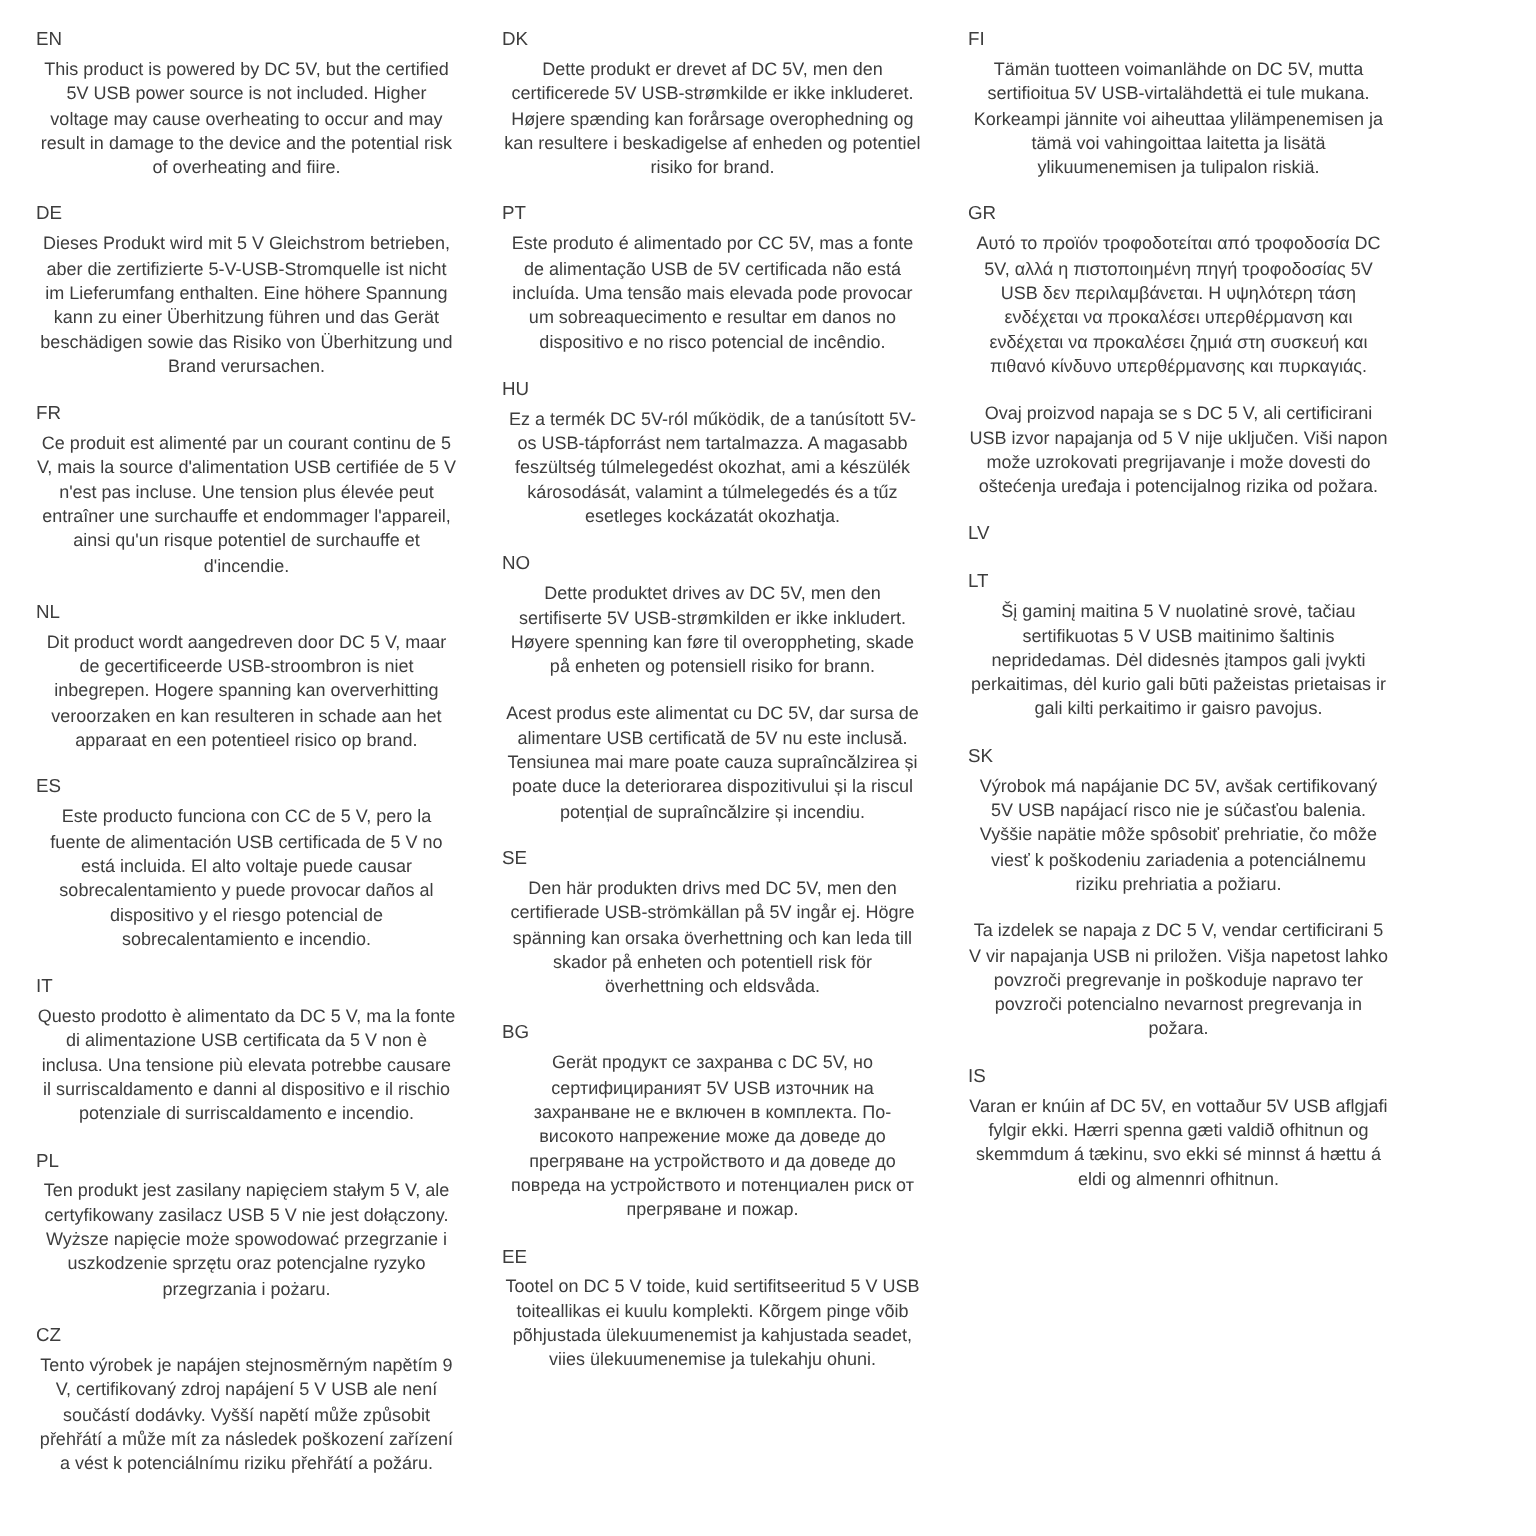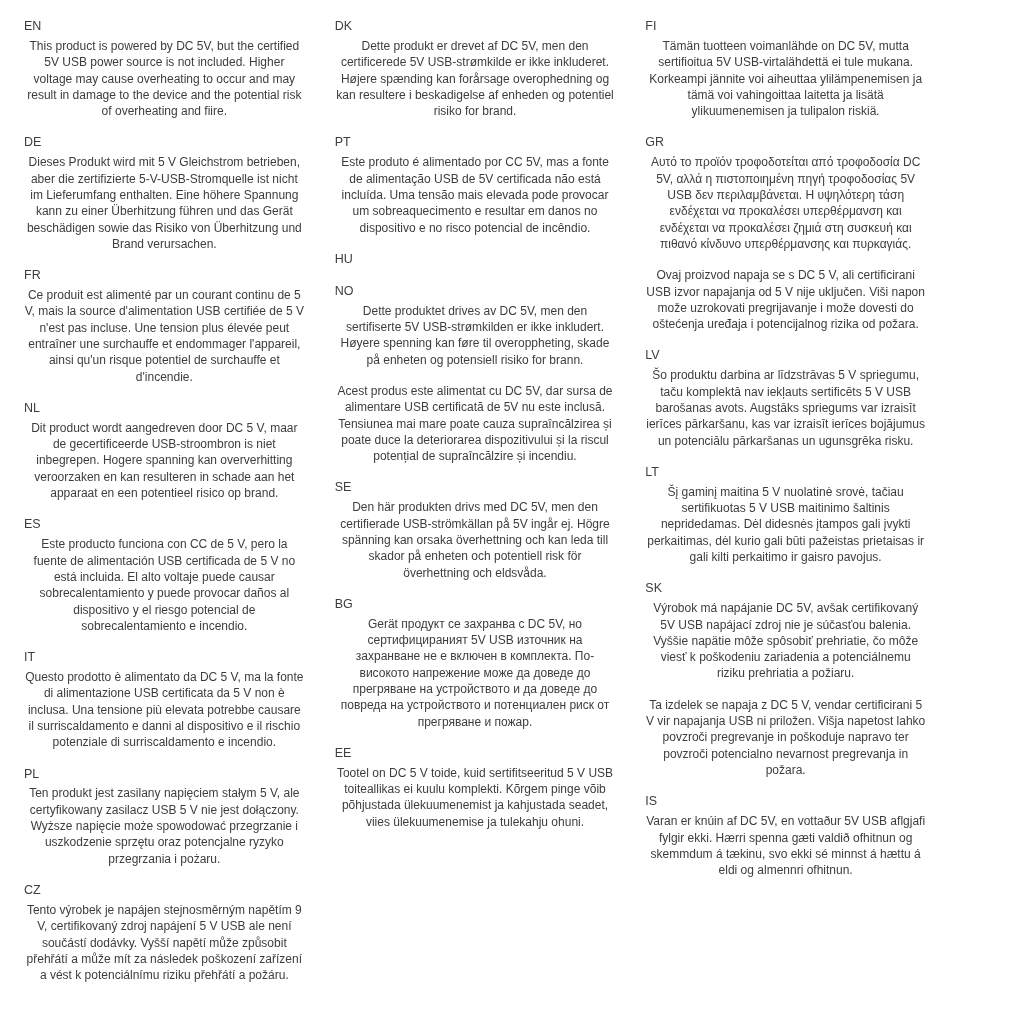--- a/index.html
+++ b/index.html
@@ -86,20 +86,21 @@
       <div class="section">
         <div class="code">DK</div>
         <p class="text">Dette produkt er drevet af DC 5V, men den certificerede 5V USB-strømkilde er ikke inkluderet. Højere spænding kan forårsage overophedning og kan resultere i beskadigelse af enheden og potentiel risiko for brand.</p>
       </div>
       <div class="section">
         <div class="code">PT</div>
         <p class="text">Este produto é alimentado por CC 5V, mas a fonte de alimentação USB de 5V certificada não está incluída. Uma tensão mais elevada pode provocar um sobreaquecimento e resultar em danos no dispositivo e no risco potencial de incêndio.</p>
       </div>
       <div class="section">
         <div class="code">HU</div>
+        <p class="text">Ez a termék DC 5V-ról működik, de a tanúsított 5V-os USB-tápforrást nem tartalmazza. A magasabb feszültség túlmelegedést okozhat, ami a készülék károsodását, valamint a túlmelegedés és a tűz esetleges kockázatát okozhatja.</p>
       </div>
       <div class="section">
         <div class="code">NO</div>
         <p class="text">Dette produktet drives av DC 5V, men den sertifiserte 5V USB-strømkilden er ikke inkludert. Høyere spenning kan føre til overoppheting, skade på enheten og potensiell risiko for brann.</p>
       </div>
       <div class="section">
         <p class="text">Acest produs este alimentat cu DC 5V, dar sursa de alimentare USB certificată de 5V nu este inclusă. Tensiunea mai mare poate cauza supraîncălzirea și poate duce la deteriorarea dispozitivului și la riscul potențial de supraîncălzire și incendiu.</p>
       </div>
       <div class="section">
         <div class="code">SE</div>
@@ -121,29 +122,28 @@
       </div>
       <div class="section">
         <div class="code">GR</div>
         <p class="text">Αυτό το προϊόν τροφοδοτείται από τροφοδοσία DC 5V, αλλά η πιστοποιημένη πηγή τροφοδοσίας 5V USB δεν περιλαμβάνεται. Η υψηλότερη τάση ενδέχεται να προκαλέσει υπερθέρμανση και ενδέχεται να προκαλέσει ζημιά στη συσκευή και πιθανό κίνδυνο υπερθέρμανσης και πυρκαγιάς.</p>
       </div>
       <div class="section">
         <p class="text">Ovaj proizvod napaja se s DC 5 V, ali certificirani USB izvor napajanja od 5 V nije uključen. Viši napon može uzrokovati pregrijavanje i može dovesti do oštećenja uređaja i potencijalnog rizika od požara.</p>
       </div>
       <div class="section">
         <div class="code">LV</div>
-        <p class="text">Šo produktu darbina ar līdzstrāvas 5 V spriegumu, taču komplektā nav iekļauts sertificēts 5 V USB barošanas avots. Augstāks spriegums var izraisīt ierīces pārkaršanu, kas var izraisīt ierīces bojājumus un potenciālu pārkaršanas un ugunsgrēka risku.</p>
       </div>
       <div class="section">
         <div class="code">LT</div>
         <p class="text">Šį gaminį maitina 5 V nuolatinė srovė, tačiau sertifikuotas 5 V USB maitinimo šaltinis nepridedamas. Dėl didesnės įtampos gali įvykti perkaitimas, dėl kurio gali būti pažeistas prietaisas ir gali kilti perkaitimo ir gaisro pavojus.</p>
       </div>
       <div class="section">
         <div class="code">SK</div>
-        <p class="text">Výrobok má napájanie DC 5V, avšak certifikovaný 5V USB napájací zdroj nie je súčasťou balenia. Vyššie napätie môže spôsobiť prehriatie, čo môže viesť k poškodeniu zariadenia a potenciálnemu riziku prehriatia a požiaru.</p>
+        <p class="text">Výrobok má napájanie DC 5V, avšak certifikovaný 5V USB napájací risco nie je súčasťou balenia. Vyššie napätie môže spôsobiť prehriatie, čo môže viesť k poškodeniu zariadenia a potenciálnemu riziku prehriatia a požiaru.</p>
       </div>
       <div class="section">
         <p class="text">Ta izdelek se napaja z DC 5 V, vendar certificirani 5 V vir napajanja USB ni priložen. Višja napetost lahko povzroči pregrevanje in poškoduje napravo ter povzroči potencialno nevarnost pregrevanja in požara.</p>
       </div>
       <div class="section">
         <div class="code">IS</div>
         <p class="text">Varan er knúin af DC 5V, en vottaður 5V USB aflgjafi fylgir ekki. Hærri spenna gæti valdið ofhitnun og skemmdum á tækinu, svo ekki sé minnst á hættu á eldi og almennri ofhitnun.</p>
       </div>
     </div>
 </main>

